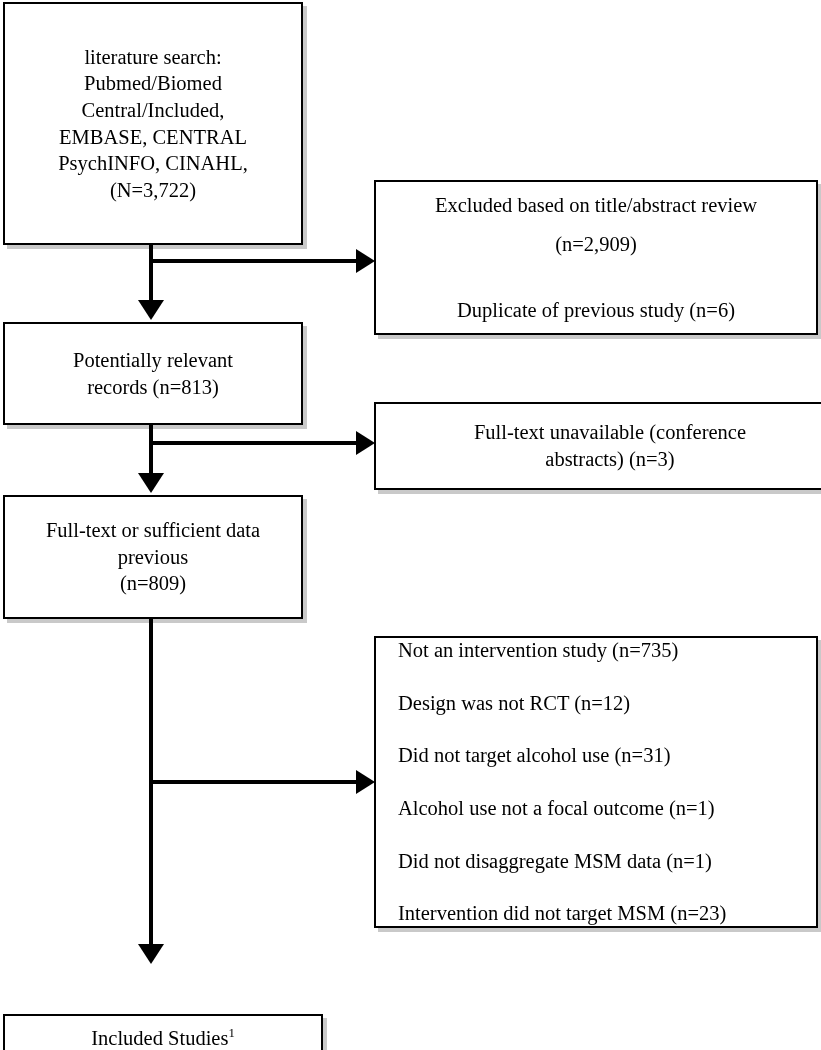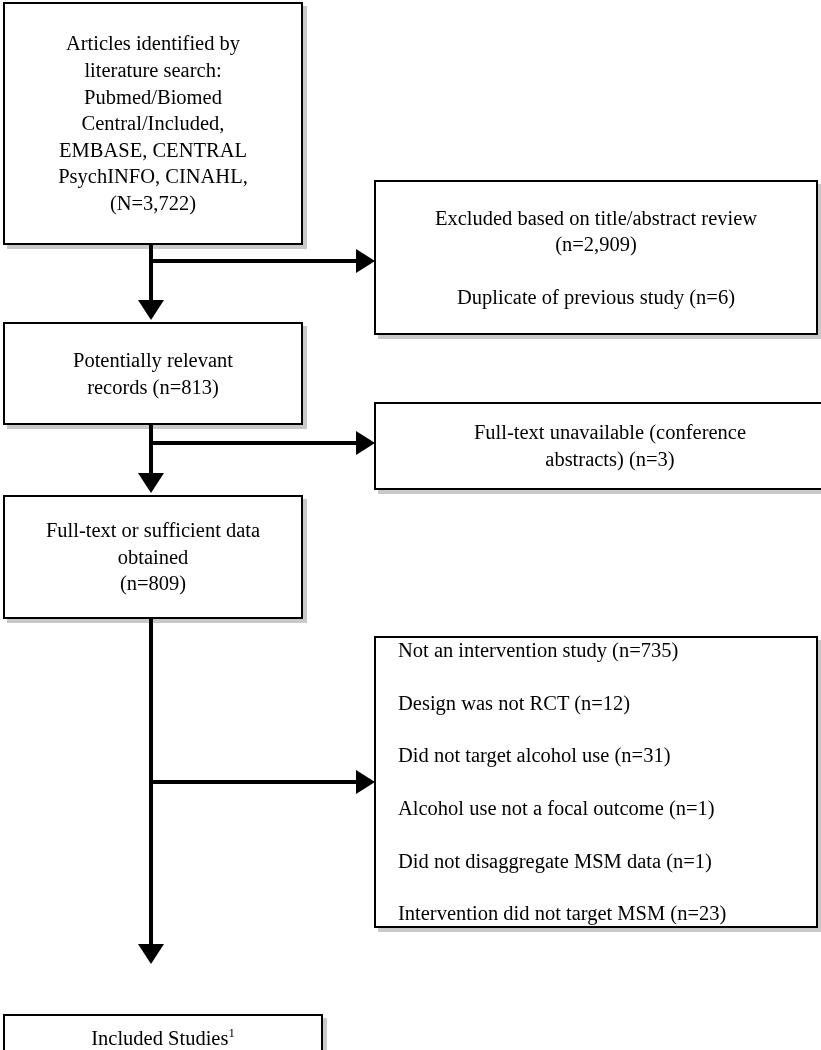--- a/index.html
+++ b/index.html
@@ -81,48 +81,47 @@
     border-bottom: 12px solid transparent;
     border-left: 19px solid #000000;
   }
 </style>
 </head>
 <body>
 
 <div id="diagram">
 
   <div class="node" style="left:3px; top:2px; width:300px; height:243px;">
-    <span class="line">Articles identified by</span>
     <span class="line">literature search:</span>
     <span class="line">Pubmed/Biomed</span>
     <span class="line">Central/Included,</span>
     <span class="line">EMBASE, CENTRAL</span>
     <span class="line">PsychINFO, CINAHL,</span>
     <span class="line">(N=3,722)</span>
   </div>
 
-  <div class="node gap-block" style="left:374px; top:180px; width:444px; height:155px;">
+  <div class="node gap-block" style="left:374px; top:180px; width:444px; height:155px;gap:13px;">
     <span class="line">Excluded based on title/abstract review</span>
     <span class="line">(n=2,909)</span>
     <span class="line gap">Duplicate of previous study (n=6)</span>
   </div>
 
   <div class="node" style="left:3px; top:322px; width:300px; height:103px;">
     <span class="line">Potentially relevant</span>
     <span class="line">records (n=813)</span>
   </div>
 
   <div class="node" style="left:374px; top:402px; width:472px; height:88px;">
     <span class="line">Full-text unavailable (conference</span>
     <span class="line">abstracts) (n=3)</span>
   </div>
 
   <div class="node" style="left:3px; top:495px; width:300px; height:124px;">
     <span class="line">Full-text or sufficient data</span>
-    <span class="line">obtained</span>
+    <span class="line">previous</span>
     <span class="line">(n=809)</span>
   </div>
 
   <div class="node left-align" style="left:374px; top:636px; width:444px; height:292px;">
     <span class="line">Not an intervention study (n=735)</span>
     <span class="line">Design was not RCT (n=12)</span>
     <span class="line">Did not target alcohol use (n=31)</span>
     <span class="line">Alcohol use not a focal outcome (n=1)</span>
     <span class="line">Did not disaggregate MSM data (n=1)</span>
     <span class="line">Intervention did not target MSM (n=23)</span>

